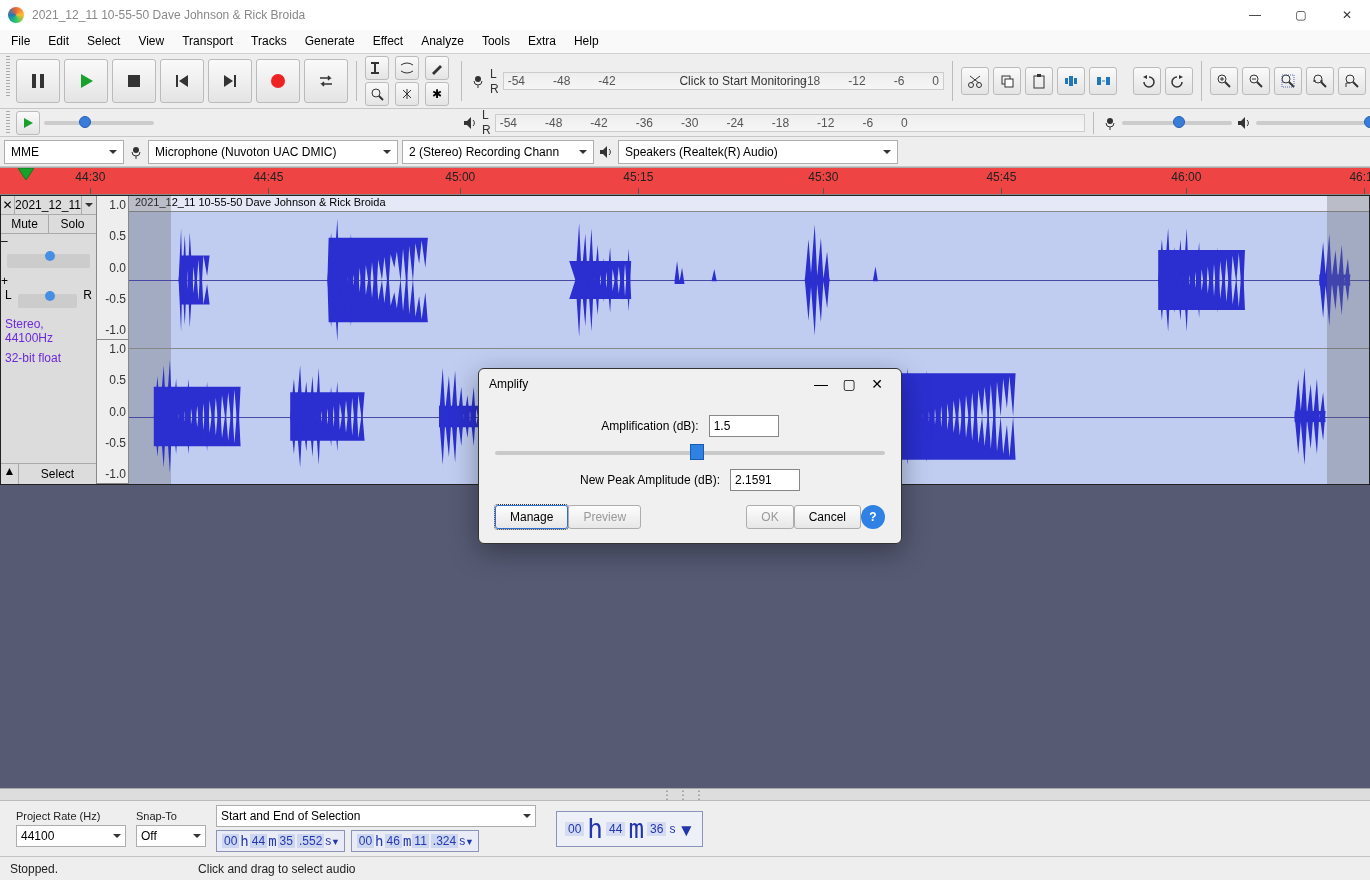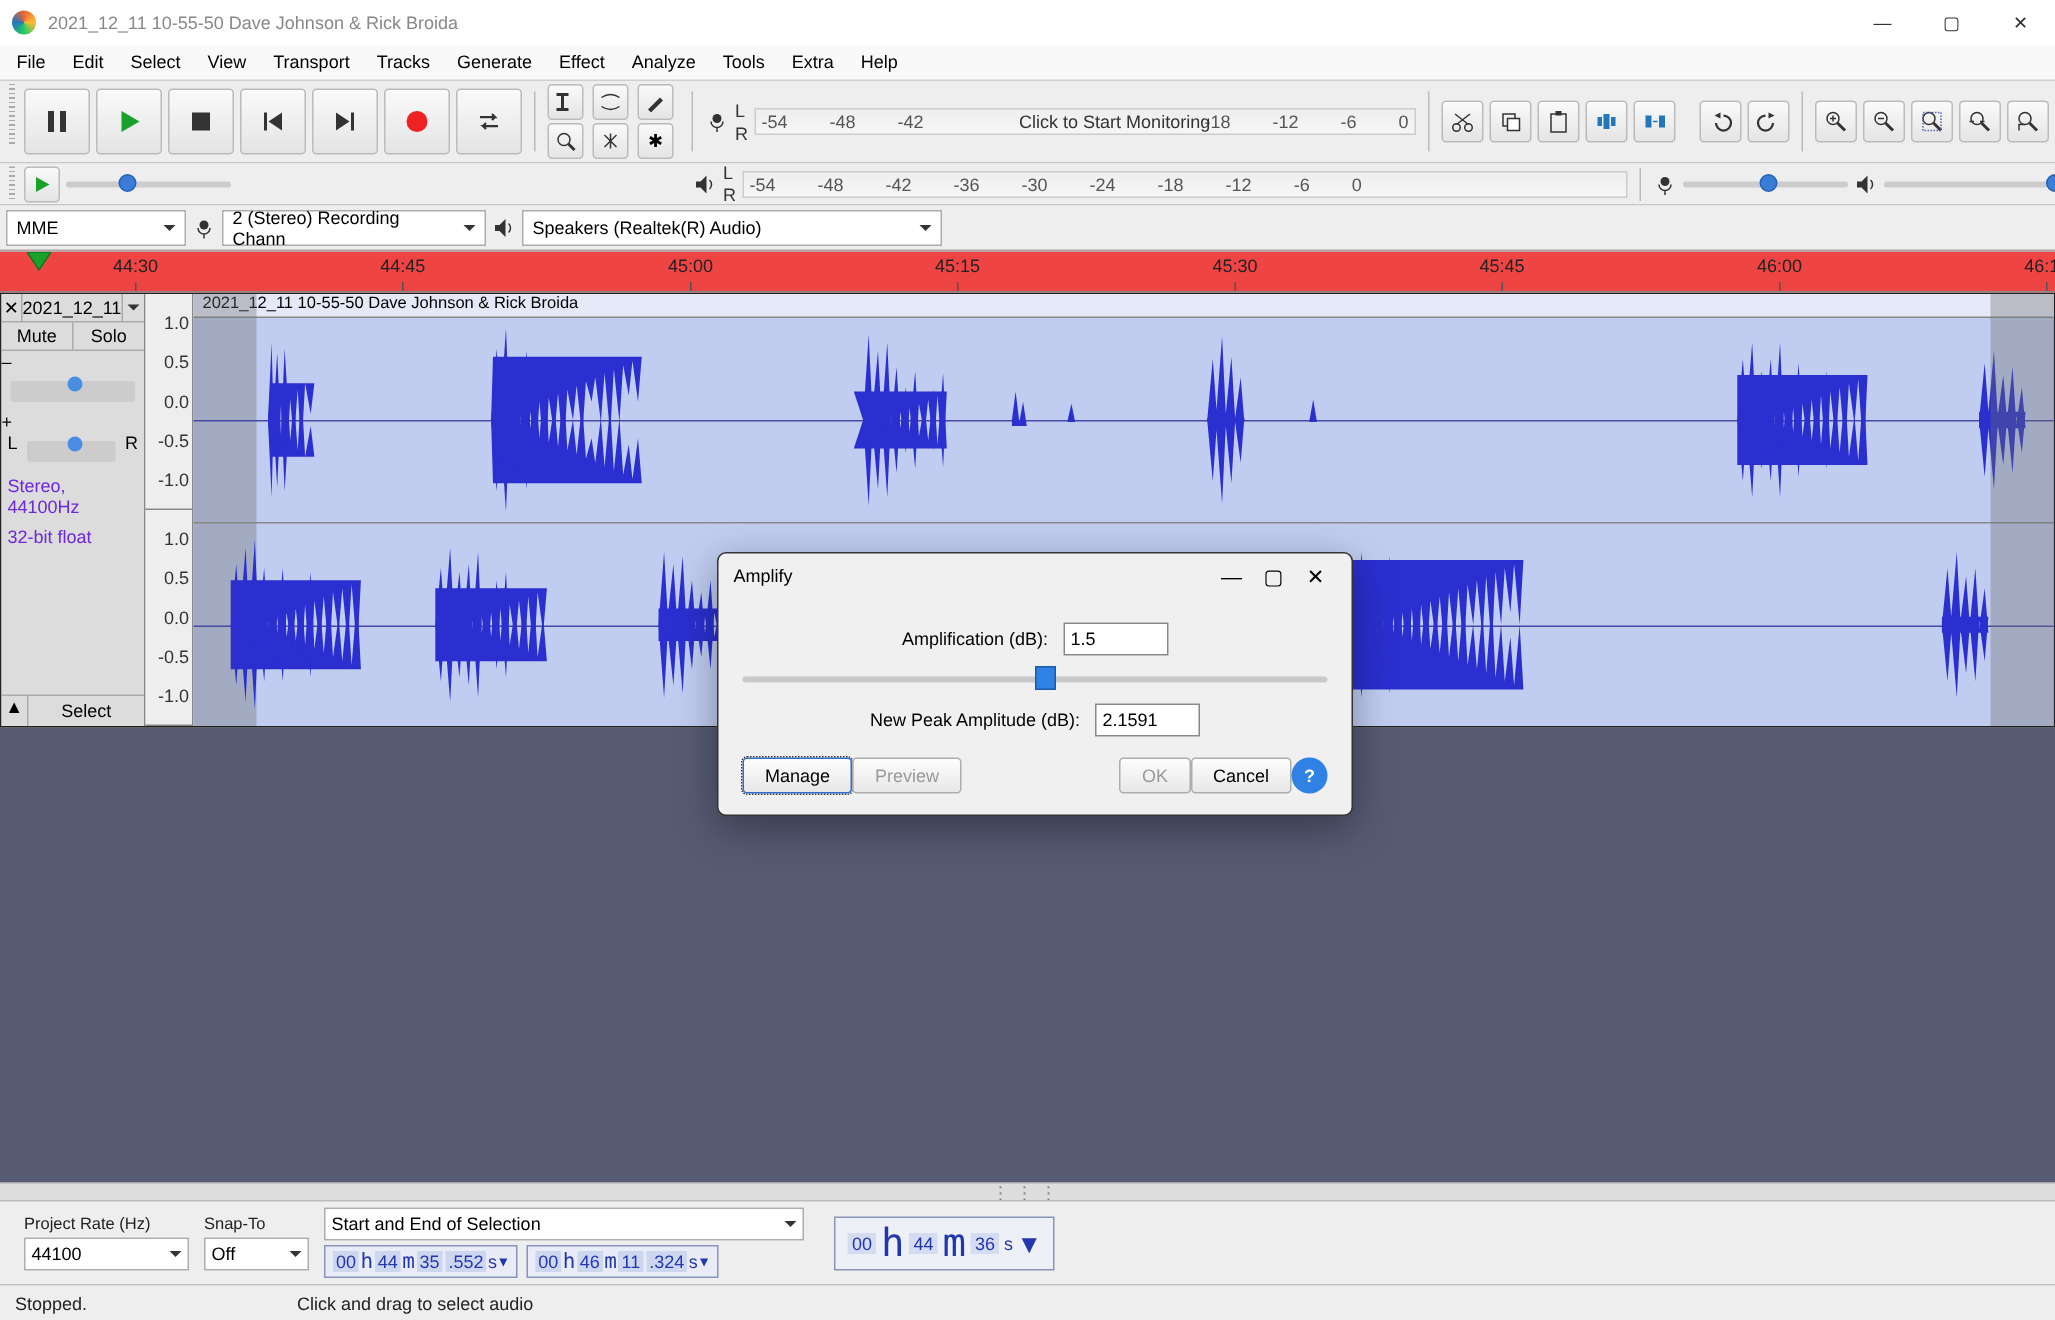--- a/index.html
+++ b/index.html
@@ -52,21 +52,21 @@
 .track-panel .row { display:flex; border-bottom:1px solid #aaa; }
 .track-panel .row > div { flex:1; text-align:center; padding:2px 0; border-right:1px solid #aaa; }
 .track-panel .row > div:last-child { border-right:none; }
 .track-panel .mini-slider { height:14px; position:relative; margin:6px 6px; background:#ccc; border-radius:2px;}
 .track-panel .mini-slider .dot{position:absolute;top:-3px;left:46%;width:10px;height:10px;border-radius:50%;background:#4a8ee4;}
 .track-panel .info { padding:3px 4px; color:#6d28d9; }
 .track-panel .sel-btn { margin-top:auto; border-top:1px solid #aaa; display:flex; }
 .track-panel .sel-btn .arrowbox{width:18px;border-right:1px solid #aaa;text-align:center;}
 .track-panel .sel-btn .lab{flex:1;text-align:center;padding:3px 0;}
 .vaxis { width:32px; background:#eee; border-right:1px solid #888; display:flex; flex-direction:column; }
-.vaxis .half{flex:1;border-bottom:1px solid #888;display:flex;flex-direction:column;justify-content:space-between;padding:12px 2px; font-size:10px; color:#333; text-align:right;}
+.vaxis .half{flex:1;border-bottom:1px solid #888;display:flex;flex-direction:column;justify-content:space-between;padding:2px 2px; font-size:10px; color:#333; text-align:right;}
 .wave-area { flex:1; position:relative; background:#c0cdf1; }
 .wave-area .zero { position:absolute; left:0; right:0; height:1px; background:#4848a7; }
 .wave-area .clip-label { position:absolute; top:0; left:0; right:0; height:16px; background:#e4e8f7; border-bottom:1px solid #888; padding-left:6px; font-size:11px; }
 .wave-area svg.wave { position:absolute; width:100%; height:50%; }
 .wave-area .sel-region { position:absolute; top:0; height:100%; width:42px; background:rgba(110,110,110,.35); }
 
 
 .bot-scroll{height:12px;background:#ddd;border-top:1px solid #aaa;display:flex;justify-content:center;align-items:center;}
 .bot-scroll .dots{letter-spacing:4px;color:#888;}
 
@@ -388,21 +388,25 @@
   <div class="select" style="width:120px">
       <span>MME</span>
       <span class="arrow-down"></span>
     </div>
   <div>
       <svg class="mic-icon">
         <circle cx="8" cy="6" r="3" fill="#333"></circle>
         <path d="M4 8a4 4 0 008 0M8 12v3" stroke="#333" fill="none"></path>
       </svg>
     </div>
-  <div class="select" style="width:176px">
+  <div class="select" style="width:250px">
+      <span>Microphone (Nuvoton UAC DMIC)</span>
+      <span class="arrow-down"></span>
+    </div>
+  <div class="select" style="width:192px">
       <span>2 (Stereo) Recording Chann</span>
       <span class="arrow-down"></span>
     </div>
   <div>
       <svg class="speaker-icon">
         <polygon points="2,6 5,6 9,2 9,14 5,10 2,10" fill="#333"></polygon>
         <path d="M11 5a4 4 0 010 6" stroke="#333" fill="none"></path>
       </svg>
     </div>
   <div class="select" style="width:280px">

